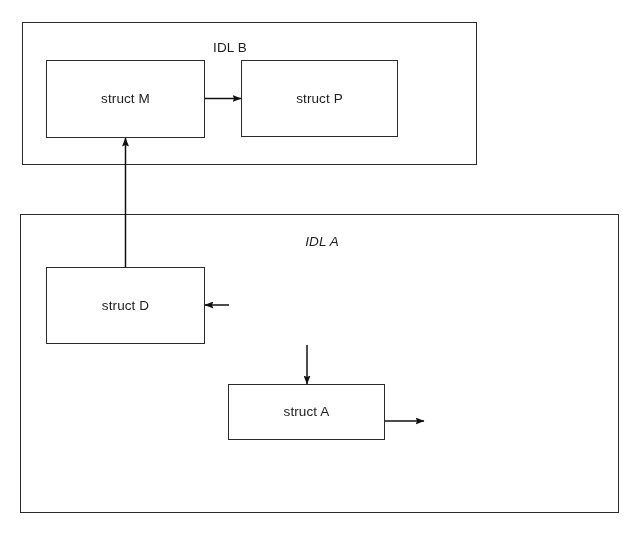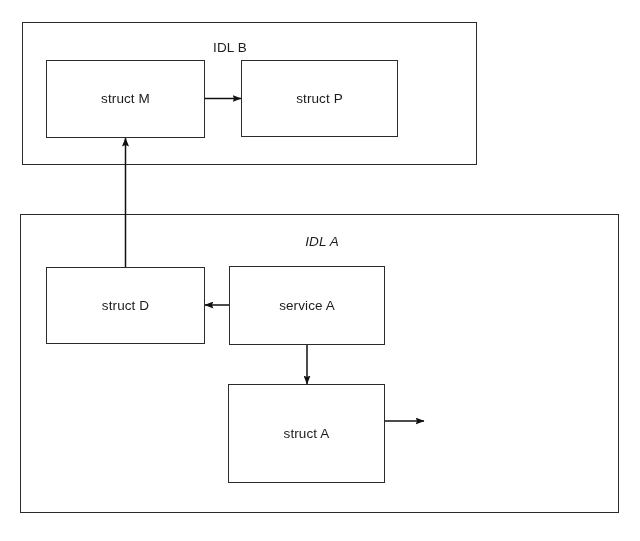--- a/index.html
+++ b/index.html
@@ -57,21 +57,21 @@
 
   
   #idl-b-container { left: 22px;  top: 22px;  width: 455px; height: 143px; }
   #idl-a-container { left: 20px;  top: 214px; width: 599px; height: 299px; }
 
   
   #node-struct-m { left: 46px;  top: 60px;  width: 159px; height: 78px; }
   #node-struct-p { left: 241px; top: 60px;  width: 157px; height: 77px; }
   #node-struct-d { left: 46px;  top: 267px; width: 159px; height: 77px; }
   #node-service-a{ left: 229px; top: 266px; width: 156px; height: 79px; }
-  #node-struct-a { left: 228px; top: 384px; width: 157px; height: 99px; }
+  #node-struct-a { left: 228px; top: 384px; width: 157px; height: 56px; }
   #node-struct-b { left: 424px; top: 383px; width: 156px; height: 79px; }
 
   
   #label-idl-b { left: 180px; top: 41px;  width: 100px; }
   #label-idl-a { left: 272px; top: 235px; width: 100px; font-style: italic; }
 </style>
 </head>
 <body>
 
 <div id="canvas">
@@ -87,23 +87,20 @@
     <span class="node-label">struct P</span>
   </div>
 
   <div class="container-box" id="idl-a-container"></div>
   <div class="group-label" id="label-idl-a">IDL A</div>
 
   <div class="node-box" id="node-struct-d">
     <span class="node-label">struct D</span>
   </div>
 
-  <div class="node-box" id="node-service-a">
-    <span class="node-label">service A</span>
-  </div>
 
   <div class="node-box" id="node-struct-a">
     <span class="node-label">struct A</span>
   </div>
 
 
   <svg class="edge-layer" viewBox="0 0 640 541">
     <defs>
       <marker id="arrowhead" markerWidth="9" markerHeight="7" refX="8.5" refY="3.5" orient="auto" markerUnits="userSpaceOnUse">
         <path d="M0,0 L9,3.5 L0,7 L1.6,3.5 z" fill="#111111"></path>

